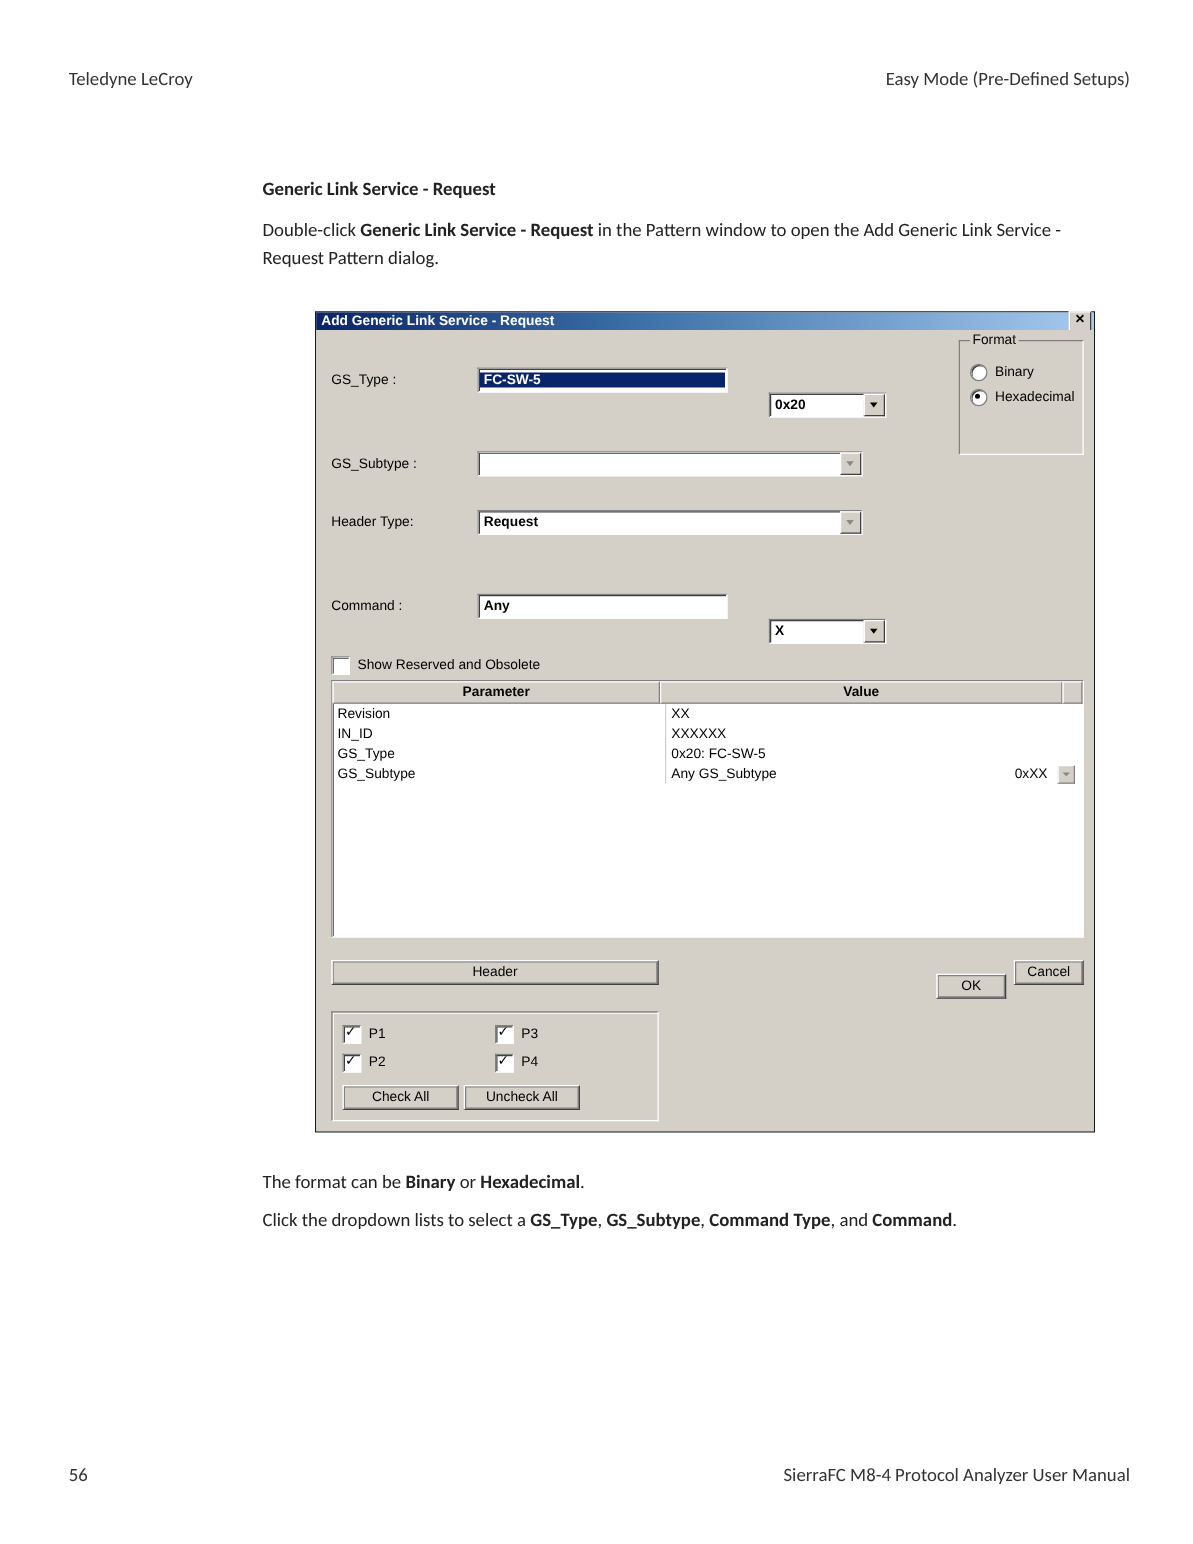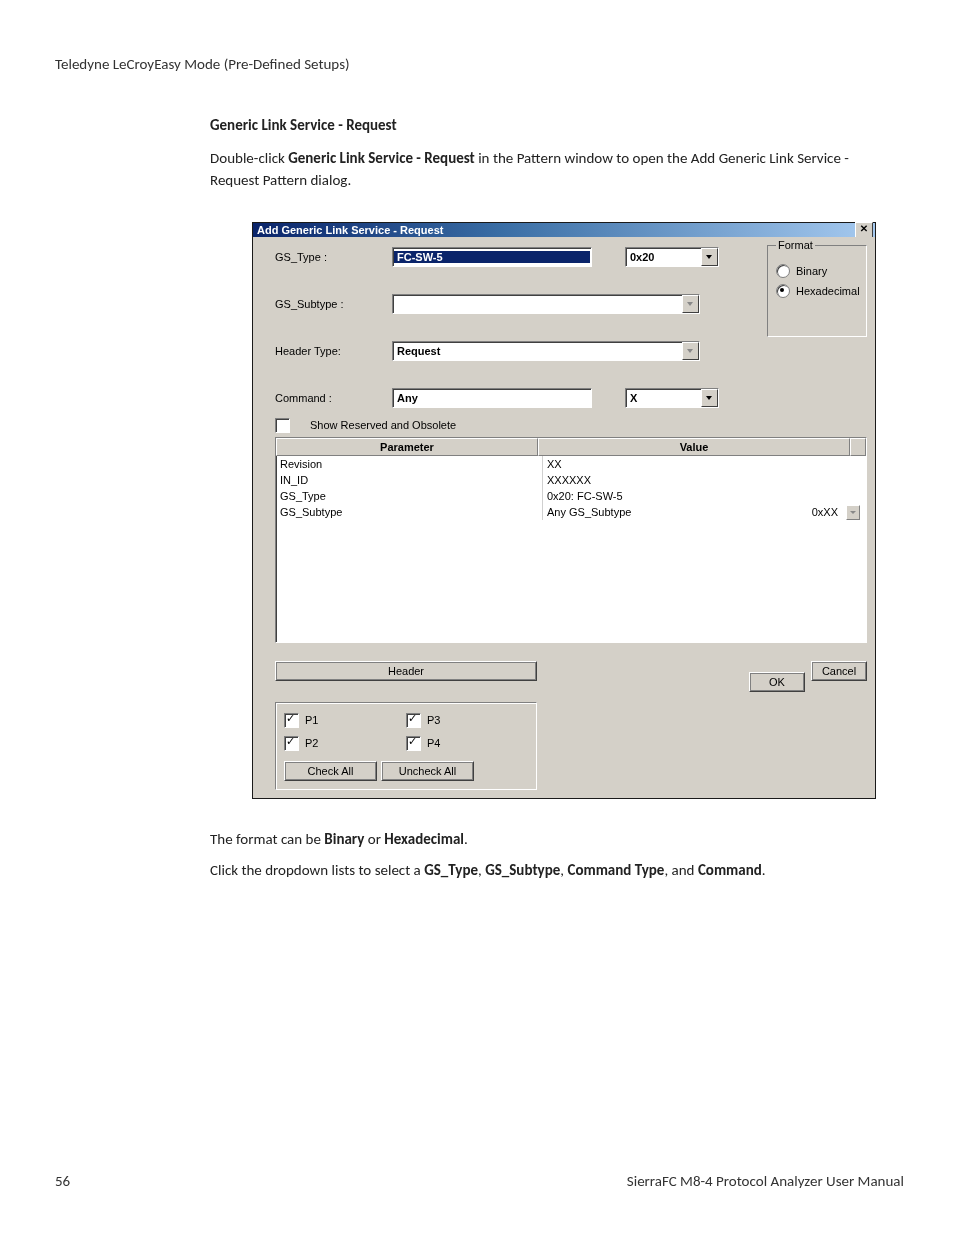--- a/index.html
+++ b/index.html
@@ -12,24 +12,24 @@
     background: #fff;
   }
   .page {
     padding: 55px 50px 40px 55px;
     box-sizing: border-box;
     min-height: 1235px;
     position: relative;
   }
   .page-header {
     display: flex;
-    justify-content: flex-start;
+    justify-content: space-between;
     font-size: 15px;
     color: #333;
-    margin-bottom: 43px;
+    margin-bottom: 70px;
   }
   .section-title {
     font-weight: bold;
     font-size: 15px;
     margin-left: 155px;
     margin-bottom: 14px;
   }
   .body-p {
     margin: 0 40px 10px 155px;
     font-size: 15px;
@@ -75,21 +75,21 @@
     border-right: 1px solid #404040;
     border-bottom: 1px solid #404040;
     color: #000;
     text-align: center;
     line-height: 12px;
     font-size: 10px;
     font-weight: bold;
   }
   .dlg-body {
     background: #d4d0c8;
-    padding: 10px 8px 8px 22px;
+    padding: 10px 8px 8px 12px;
     position: relative;
   }
 
   .form-grid {
     display: grid;
     grid-template-columns: 90px 200px 100px;
     column-gap: 0;
     row-gap: 4px;
     align-items: center;
     gap: 27px;
@@ -135,28 +135,28 @@
   .combo-arrow::after {
     content: "";
     position: absolute;
     left: 4px; top: 6px;
     border-left: 3px solid transparent;
     border-right: 3px solid transparent;
     border-top: 4px solid #000;
   }
   .combo-arrow.disabled::after { border-top-color: #888; }
   .combo.gs-type { grid-column: 2 / 3; }
-  .hex-combo { grid-column: 3 / 4; margin-left: 6px; }
+  .hex-combo { grid-column: 3 / 4; margin-left: 6px; margin-top: 40px; }
 
   .wide-combo { grid-column: 2 / 4; width: 306px; }
 
   .chk-row {
     display: flex;
     align-items: center;
-    gap: 20px;
+    gap: 6px;
     margin-top: 10px;
     margin-bottom: 4px;
   }
   .chk {
     width: 13px; height: 13px;
     background: #fff;
     border-top: 1px solid #808080;
     border-left: 1px solid #808080;
     border-bottom: 1px solid #fff;
     border-right: 1px solid #fff;

